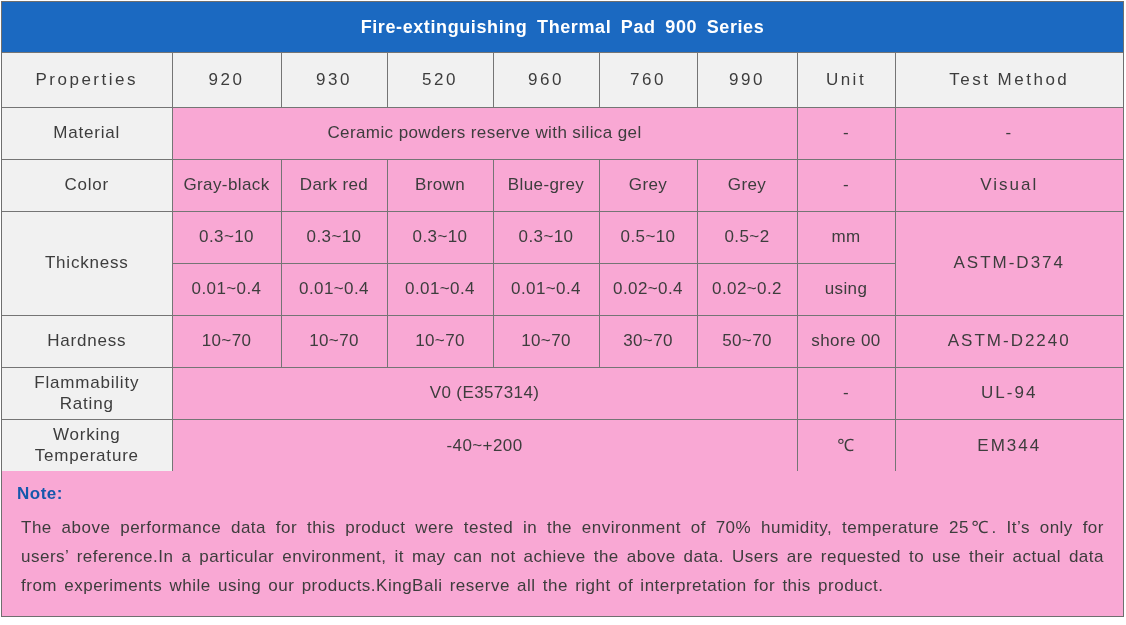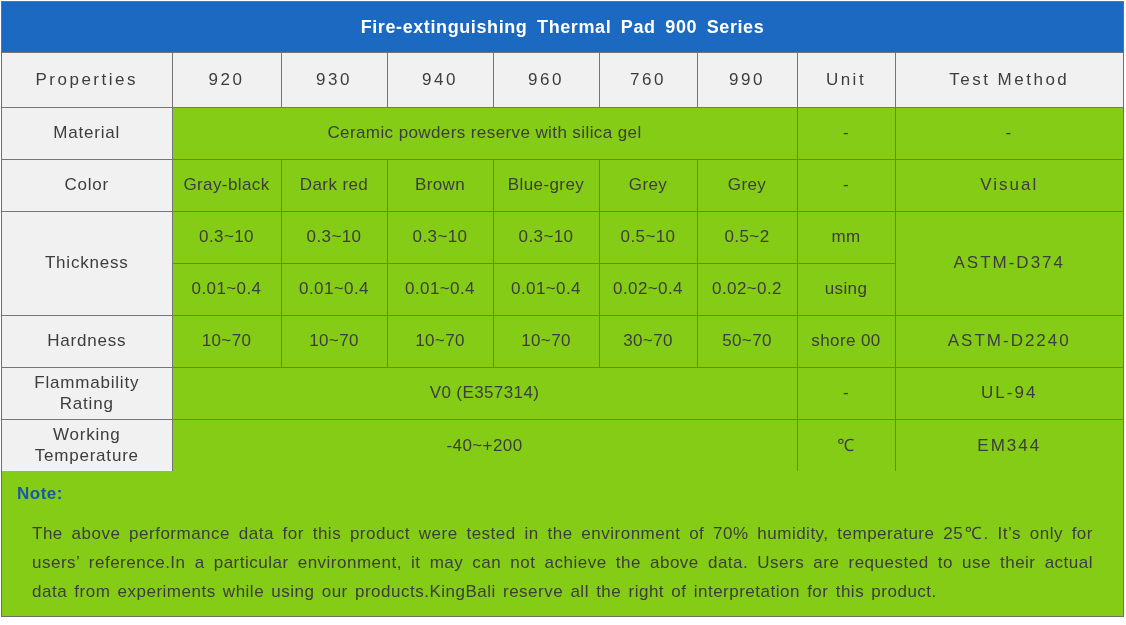--- a/index.html
+++ b/index.html
@@ -3,21 +3,21 @@
 <meta charset="utf-8">
 <style>
   html,body{margin:0;padding:0;background:#ffffff;}
   body{
     width:1126px;height:625px;overflow:hidden;position:relative;
     font-family:"Liberation Sans", sans-serif;
     -webkit-font-smoothing:antialiased;
   }
   .sheet{
     position:absolute;left:1px;top:1px;width:1123px;height:616px;
-    border:1px solid #6f6f6f;box-sizing:border-box;background:#84cc16;
+    border:1px solid #6f6f6f;box-sizing:border-box;background:#f9a8d4;
   }
   .banner{
     height:50px;background:#1B69C1;border-bottom:1px solid #757575;
     display:flex;align-items:center;justify-content:center;
   }
   .banner span{
     color:#ffffff;font-size:18px;font-weight:600;
     letter-spacing:0.6px;word-spacing:4px;
   }
   table.spec{
@@ -36,21 +36,21 @@
   .spec td.lbl{background:#F1F1F1;letter-spacing:0.8px;}
   .spec td.sp{letter-spacing:2px;}
   .note{
     padding:13px 15px 0 15px;
   }
   .note-title{
     color:#1558AC;font-size:17px;font-weight:600;letter-spacing:0.5px;
     margin:0 0 9px 0;
   }
   .note-body{
-    margin:15px;color:#3d3d3d;font-size:17px;line-height:29px;
+    margin:4px;color:#3d3d3d;font-size:17px;line-height:29px;
     letter-spacing:0.5px;word-spacing:2px;text-align:justify;
   }
 </style>
 </head>
 <body>
 
 <div class="sheet">
 
   <div class="banner">
     <span>Fire-extinguishing Thermal Pad 900 Series</span>
@@ -67,21 +67,21 @@
       <col style="width:100px">
         <col style="width:98px">
         <col style="width:228px">
     </colgroup>
 
     <tbody>
         <tr class="hdr">
       <th>Properties</th>
       <th>920</th>
       <th>930</th>
-      <th>940</th>
+      <th>520</th>
       <th>960</th>
       <th>760</th>
       <th>990</th>
       <th>Unit</th>
       <th>Test Method</th>
     </tr>
 
     <tr>
       <td class="lbl">Material</td>
       <td colspan="6">Ceramic powders reserve with silica gel</td>

